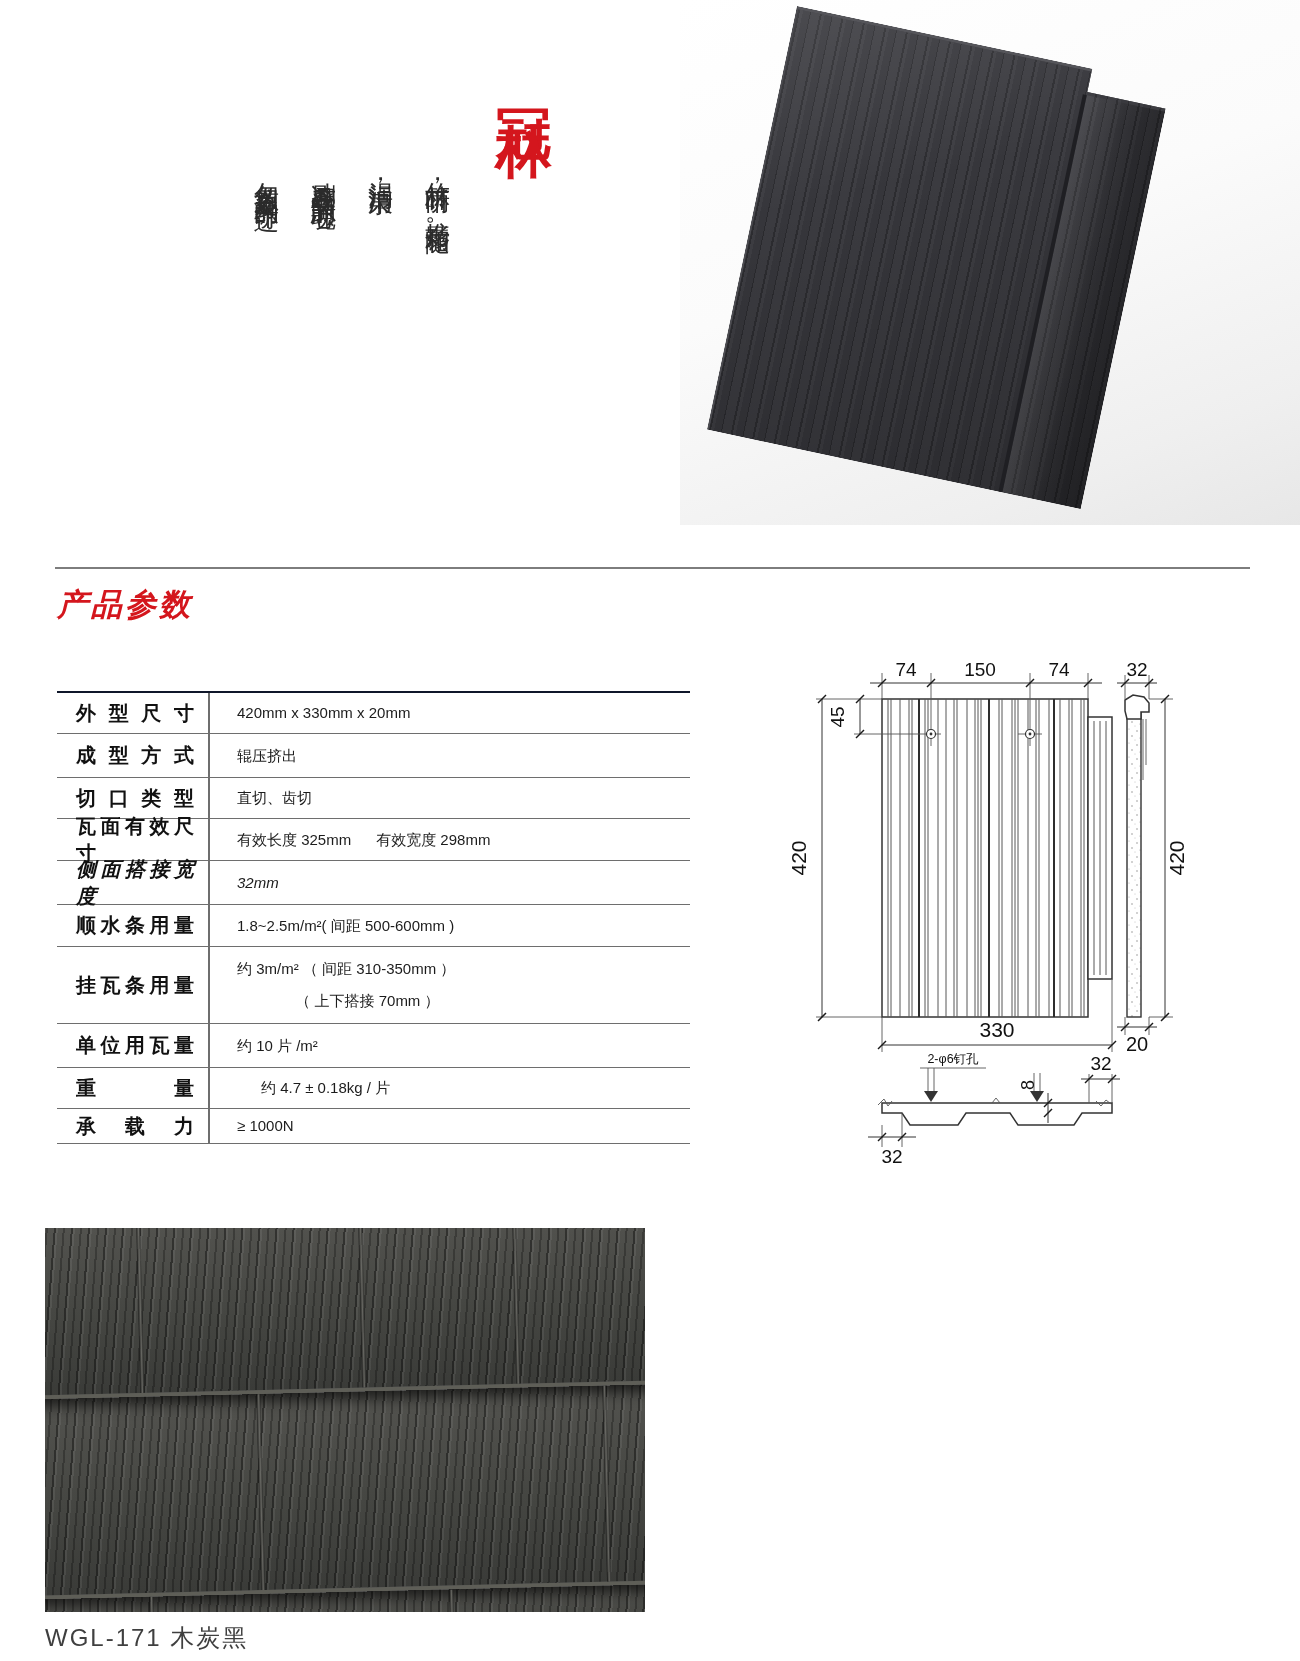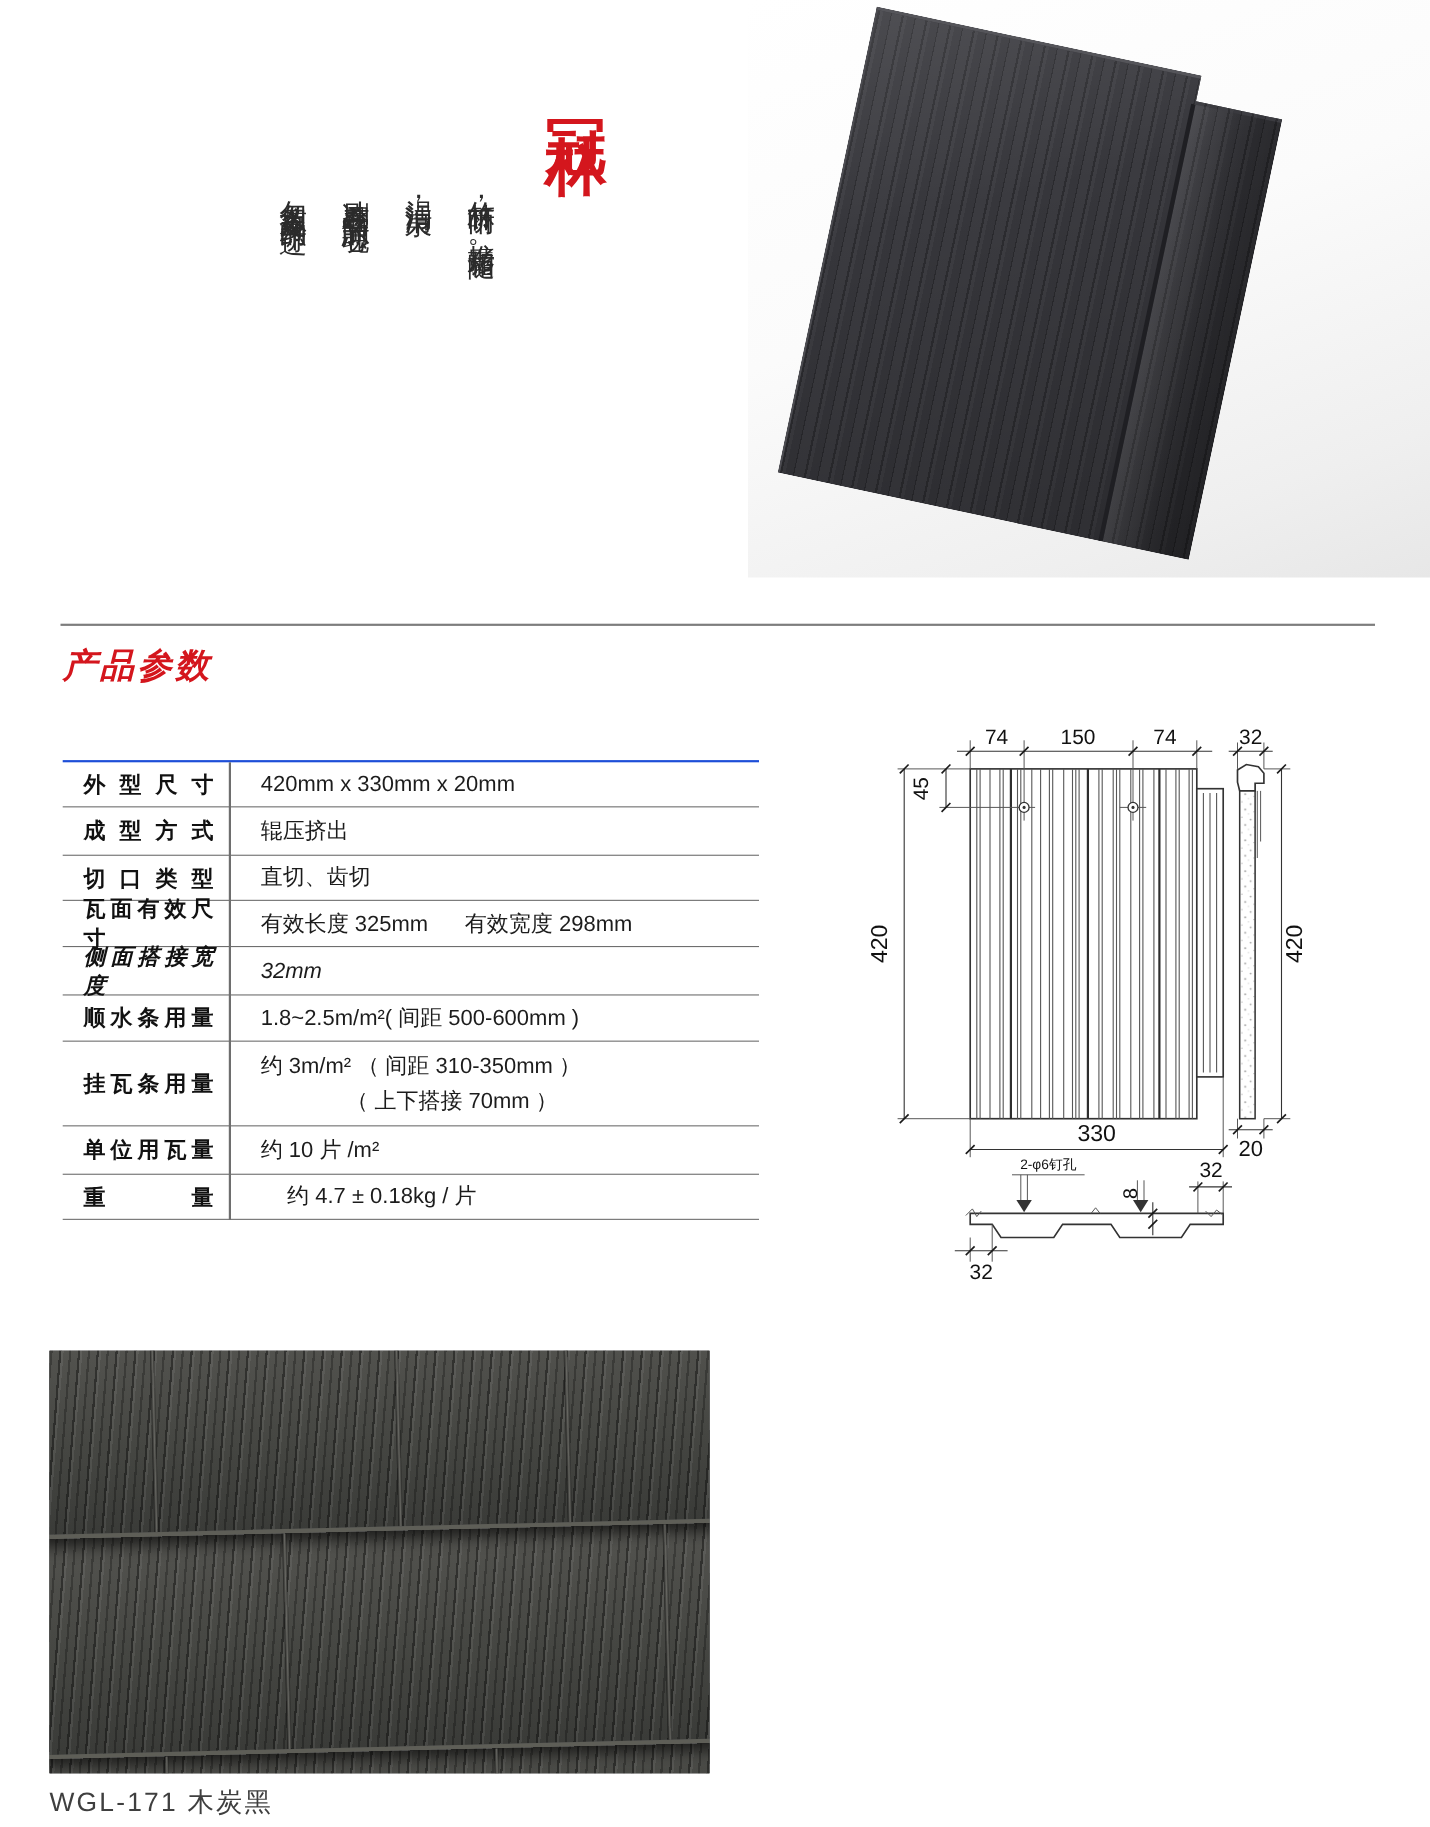--- a/index.html
+++ b/index.html
@@ -31,27 +31,27 @@
     border-top:3px solid #55555a;border-left:2px solid #4c4c51;}
   .tile-flange{position:absolute;right:0;top:5.5%;bottom:0;width:21%;
     border-left:4px solid #1f1f23;
     background:linear-gradient(90deg,rgba(255,255,255,.08),rgba(0,0,0,.18) 60%,rgba(0,0,0,.30));}
 
   
   .divider{position:absolute;left:55px;top:567px;width:1195px;height:2px;background:#7d7d7d;}
   .section-heading{position:absolute;left:57px;top:584px;font-size:31px;font-weight:bold;letter-spacing:3px;font-style:italic;}
 
   
-  .spec-table{position:absolute;left:57px;top:691px;width:633px;border-top:2px solid #1d4ed8;}
+  .spec-table{position:absolute;left:57px;top:691px;width:633px;border-top:2px solid #0f172a;}
   .spec-vline{position:absolute;left:151px;top:0;bottom:0;width:2px;background:#6e6e6e;}
   .spec-row{display:flex;align-items:center;border-bottom:1.5px solid #6e6e6e;box-sizing:border-box;}
   .spec-label{width:151px;flex:0 0 151px;box-sizing:border-box;padding:0 14px 0 19px;
     font-size:20px;font-weight:600;color:#111;
     text-align:justify;text-align-last:justify;}
-  .spec-value{flex:1;padding-left:29px;font-size:20px;color:#1c1c1c;
+  .spec-value{flex:1;padding-left:29px;font-size:15px;color:#1c1c1c;
     white-space:pre-wrap;line-height:32px;}
 
   
   .drawing{position:absolute;left:770px;top:615px;}
 
   
   .roof-photo{position:absolute;left:45px;top:1228px;width:600px;height:384px;overflow:hidden;background:#3c3c3a;}
   .roof-tilt{position:absolute;left:-20px;top:-12px;right:-20px;bottom:-12px;transform:rotate(-1.4deg);}
   .roof-row{position:relative;overflow:hidden;background-color:#47484b;
     background-image:
@@ -130,20 +130,24 @@
       <div class="spec-value">约 3m/m² （ 间距 310-350mm ）
               （ 上下搭接 70mm ）</div>
     </div>
     <div class="spec-row" style="height:44px;">
       <div class="spec-label">单位用瓦量</div>
       <div class="spec-value">约 10 片 /m²</div>
     </div>
     <div class="spec-row" style="height:41px;gap:24px;">
       <div class="spec-label">重量</div>
       <div class="spec-value">约 4.7 ± 0.18kg / 片</div>
+    </div>
+    <div class="spec-row" style="height:35px;">
+      <div class="spec-label">承载力</div>
+      <div class="spec-value">≥ 1000N</div>
     </div>
   </div>
 
   <svg class="drawing" width="530" height="560" viewBox="0 0 530 560">
     <defs>
       <pattern id="speck" width="14" height="14" patternUnits="userSpaceOnUse">
         <rect width="14" height="14" fill="#ffffff"></rect>
         <circle cx="3" cy="4" r="0.8" fill="#9a9a9a"></circle>
         <circle cx="9" cy="2" r="0.6" fill="#b3b3b3"></circle>
         <circle cx="12" cy="9" r="0.8" fill="#9a9a9a"></circle>

